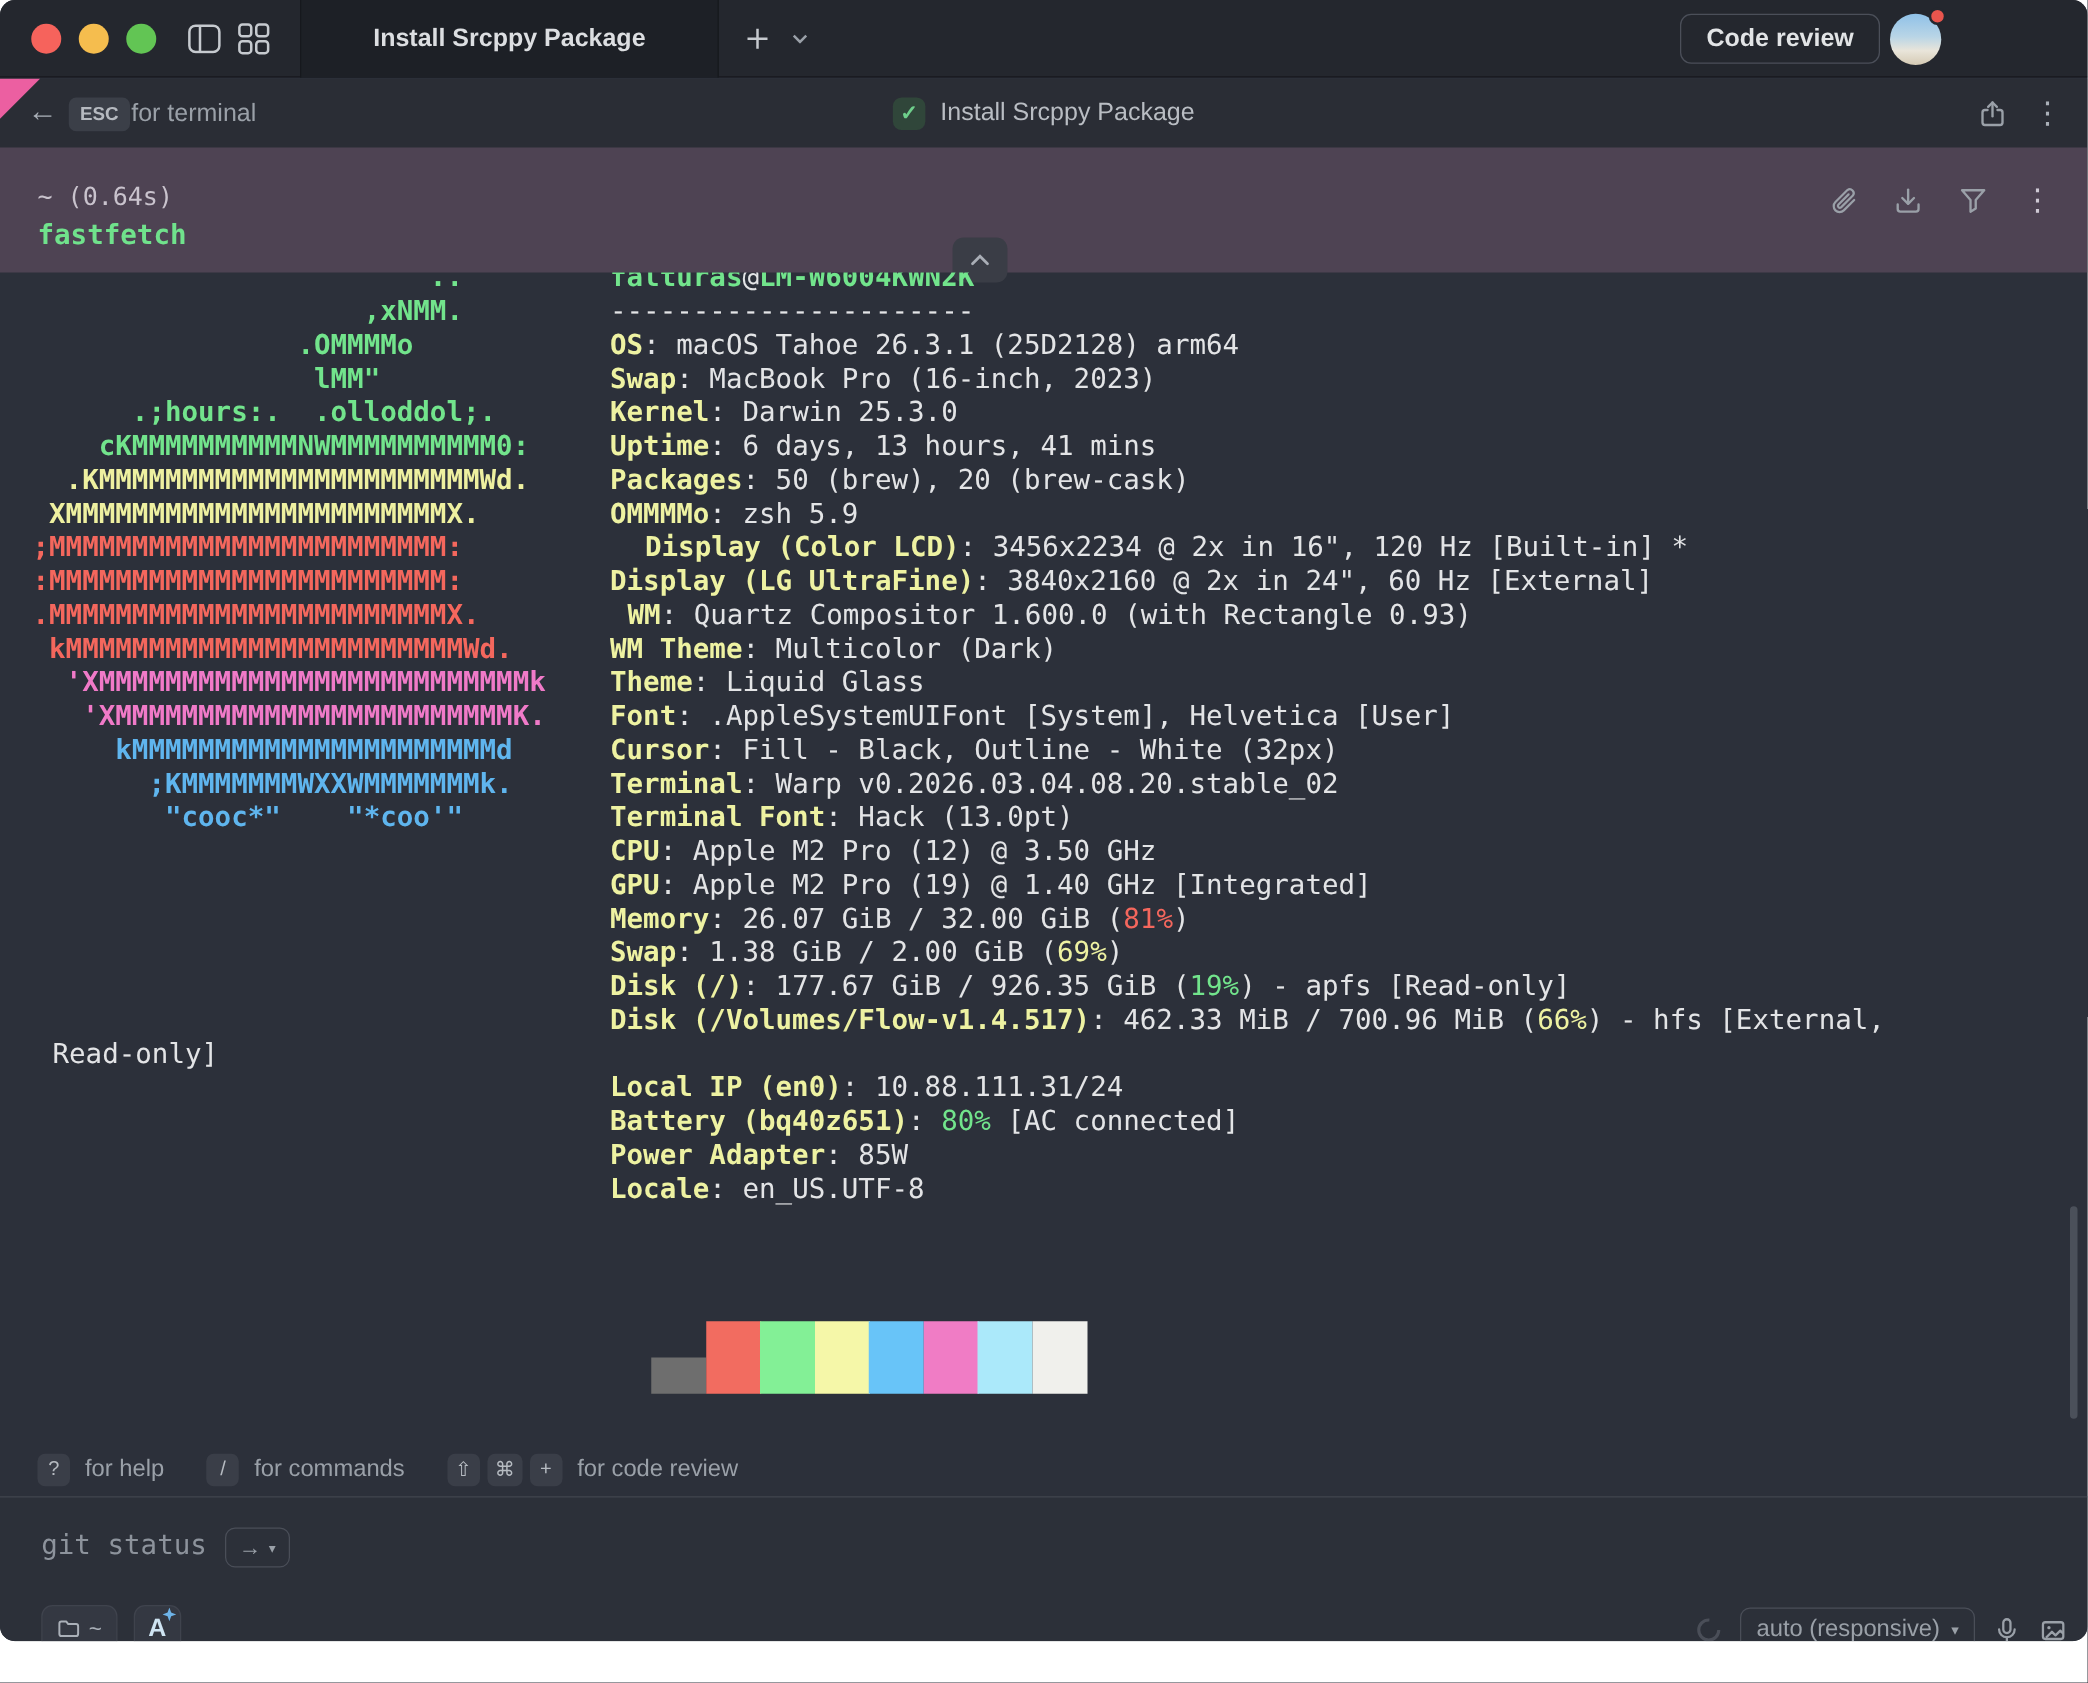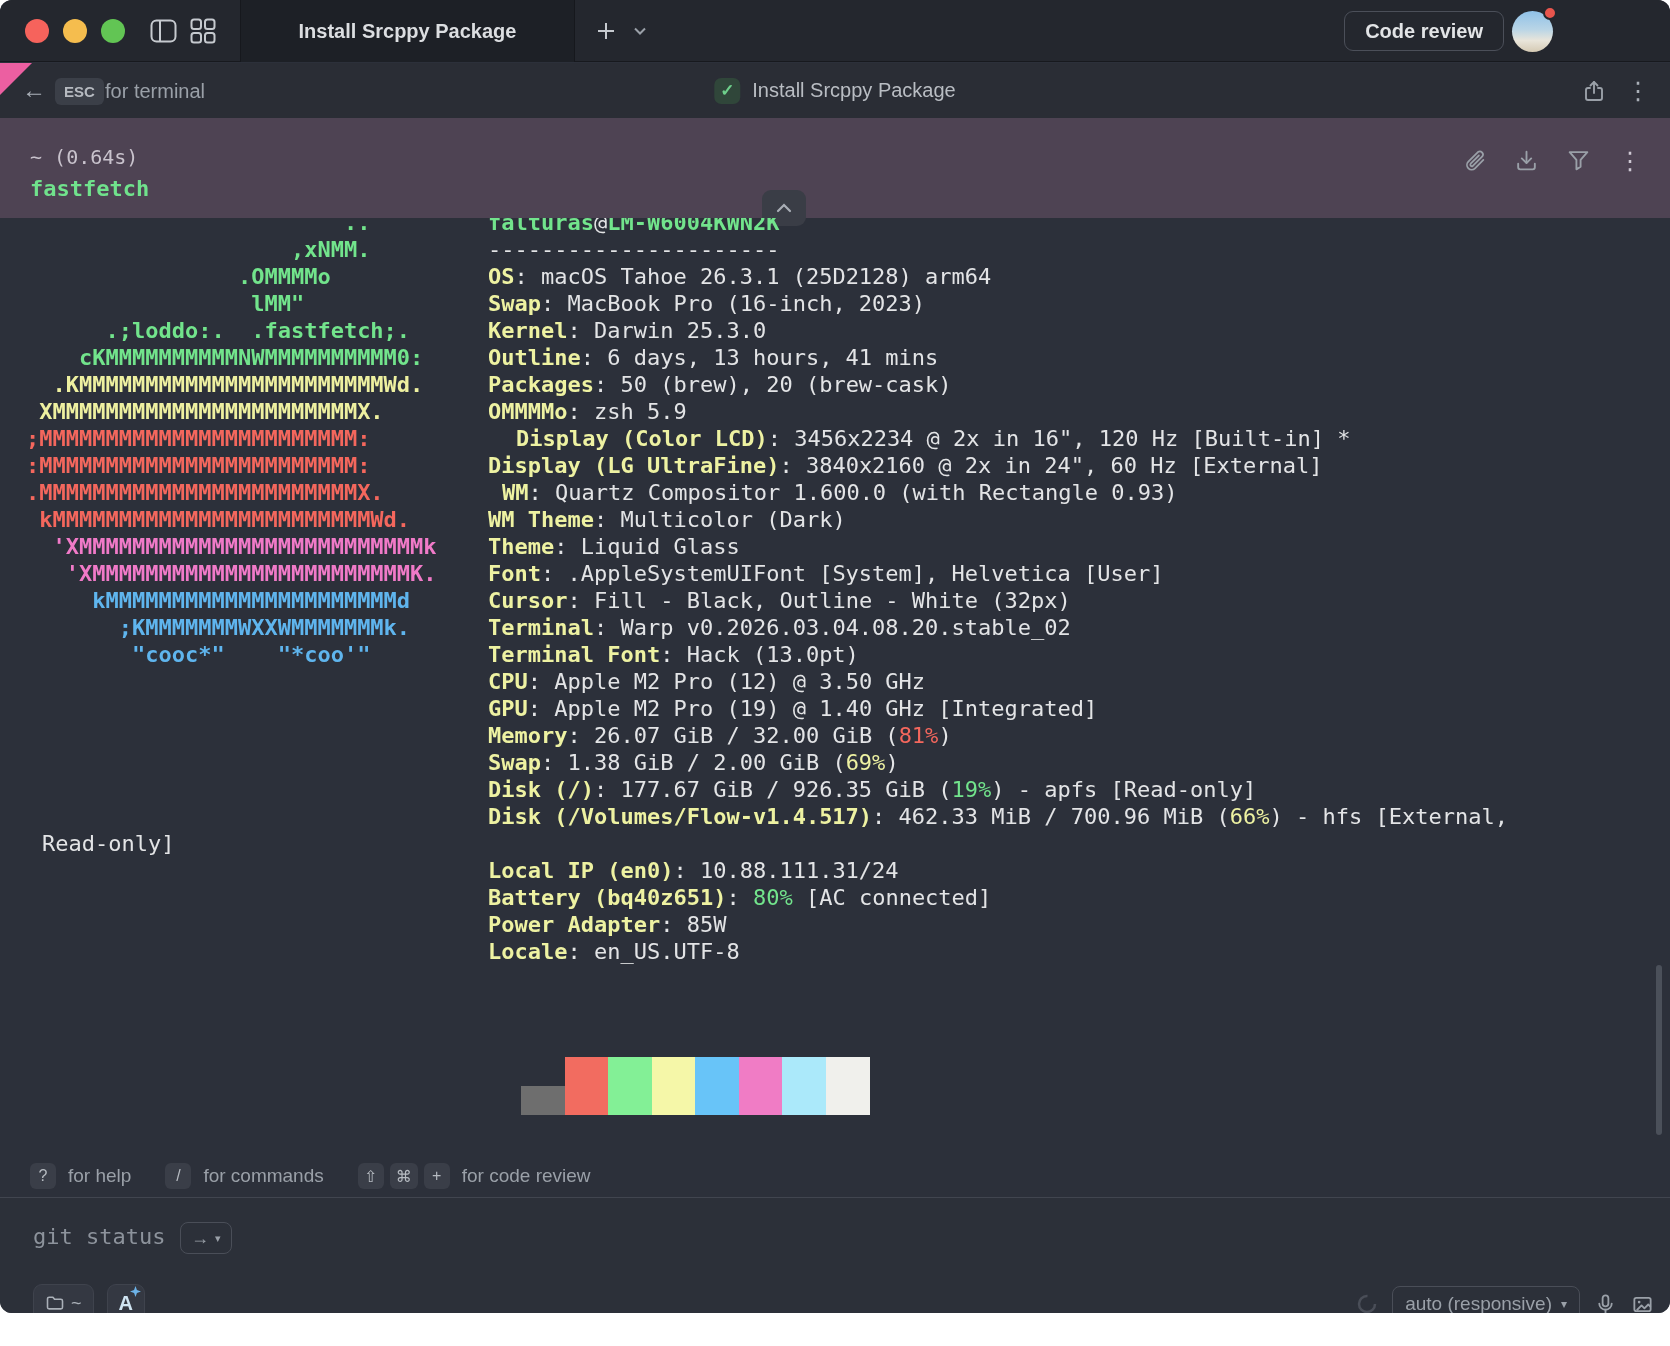--- a/index.html
+++ b/index.html
@@ -201,41 +201,41 @@
         <polyline points="2,8 8,2 14,8"></polyline>
       </svg>
   </div>
 
   <div class="terminal">
     <div class="ascii-art">
         <div class="tl" style="top: -9.5px; left: 26px; color: rgb(114, 228, 140);">                        ..</div>
         <div class="tl" style="top: 17.5px; left: 26px; color: rgb(114, 228, 140);">                    ,xNMM.</div>
         <div class="tl" style="top: 44.5px; left: 26px; color: rgb(114, 228, 140);">                .OMMMMo</div>
         <div class="tl" style="top: 71.5px; left: 26px; color: rgb(114, 228, 140);">                 lMM"</div>
-        <div class="tl" style="top: 98.5px; left: 26px; color: rgb(114, 228, 140);">      .;loddo:.  .fastfetch;.</div>
+        <div class="tl" style="top: 98.5px; left: 26px; color: rgb(114, 228, 140);">      .;hours:.  .olloddol;.</div>
         <div class="tl" style="top: 125.5px; left: 26px; color: rgb(114, 228, 140);">    cKMMMMMMMMMMNWMMMMMMMMMM0:</div>
         <div class="tl" style="top: 152.5px; left: 26px; color: rgb(238, 240, 160);">  .KMMMMMMMMMMMMMMMMMMMMMMMWd.</div>
         <div class="tl" style="top: 179.5px; left: 26px; color: rgb(238, 240, 160);"> XMMMMMMMMMMMMMMMMMMMMMMMX.</div>
         <div class="tl" style="top: 206.5px; left: 26px; color: rgb(244, 103, 93);">;MMMMMMMMMMMMMMMMMMMMMMMM:</div>
         <div class="tl" style="top: 233.5px; left: 26px; color: rgb(244, 103, 93);">:MMMMMMMMMMMMMMMMMMMMMMMM:</div>
         <div class="tl" style="top: 260.5px; left: 26px; color: rgb(244, 103, 93);">.MMMMMMMMMMMMMMMMMMMMMMMMX.</div>
         <div class="tl" style="top: 287.5px; left: 26px; color: rgb(244, 103, 93);"> kMMMMMMMMMMMMMMMMMMMMMMMMWd.</div>
         <div class="tl" style="top: 314.5px; left: 26px; color: rgb(240, 122, 200);">  'XMMMMMMMMMMMMMMMMMMMMMMMMMMk</div>
         <div class="tl" style="top: 341.5px; left: 26px; color: rgb(240, 122, 200);">   'XMMMMMMMMMMMMMMMMMMMMMMMMK.</div>
         <div class="tl" style="top: 368.5px; left: 26px; color: rgb(95, 181, 238);">     kMMMMMMMMMMMMMMMMMMMMMMd</div>
         <div class="tl" style="top: 395.5px; left: 26px; color: rgb(95, 181, 238);">       ;KMMMMMMMWXXWMMMMMMMk.</div>
         <div class="tl" style="top: 422.5px; left: 26px; color: rgb(95, 181, 238);">        "cooc*"    "*coo'"</div>
       </div>
     <div>
         <div class="tl" style="top: -9.5px; left: 488px;"><span style="color: rgb(114, 228, 140); font-weight: bold;">falturas</span><span style="color: rgb(227, 228, 230);">@</span><span style="color: rgb(114, 228, 140); font-weight: bold;">LM-W6004KWN2K</span></div>
         <div class="tl" style="top: 17.5px; left: 488px;"><span style="color: rgb(227, 228, 230);">----------------------</span></div>
         <div class="tl" style="top: 44.5px; left: 488px;"><span style="color: rgb(238, 242, 162); font-weight: bold;">OS</span><span style="color: rgb(227, 228, 230);">: macOS Tahoe 26.3.1 (25D2128) arm64</span></div>
         <div class="tl" style="top: 71.5px; left: 488px;"><span style="color: rgb(238, 242, 162); font-weight: bold;">Swap</span><span style="color: rgb(227, 228, 230);">: MacBook Pro (16-inch, 2023)</span></div>
         <div class="tl" style="top: 98.5px; left: 488px;"><span style="color: rgb(238, 242, 162); font-weight: bold;">Kernel</span><span style="color: rgb(227, 228, 230);">: Darwin 25.3.0</span></div>
-        <div class="tl" style="top: 125.5px; left: 488px;"><span style="color: rgb(238, 242, 162); font-weight: bold;">Outline</span><span style="color: rgb(227, 228, 230);">: 6 days, 13 hours, 41 mins</span></div>
+        <div class="tl" style="top: 125.5px; left: 488px;"><span style="color: rgb(238, 242, 162); font-weight: bold;">Uptime</span><span style="color: rgb(227, 228, 230);">: 6 days, 13 hours, 41 mins</span></div>
         <div class="tl" style="top: 152.5px; left: 488px;"><span style="color: rgb(238, 242, 162); font-weight: bold;">Packages</span><span style="color: rgb(227, 228, 230);">: 50 (brew), 20 (brew-cask)</span></div>
         <div class="tl" style="top: 179.5px; left: 488px;"><span style="color: rgb(238, 242, 162); font-weight: bold;">OMMMMo</span><span style="color: rgb(227, 228, 230);">: zsh 5.9</span></div>
         <div class="tl" style="top: 206.5px; left: 488px;"><span style="color: rgb(238, 242, 162); font-weight: bold; margin-left: 28px;">Display (Color LCD)</span><span style="color: rgb(227, 228, 230);">: 3456x2234 @ 2x in 16", 120 Hz [Built-in] *</span></div>
         <div class="tl" style="top: 233.5px; left: 488px;"><span style="color: rgb(238, 242, 162); font-weight: bold;">Display (LG UltraFine)</span><span style="color: rgb(227, 228, 230);">: 3840x2160 @ 2x in 24", 60 Hz [External]</span></div>
         <div class="tl" style="top: 260.5px; left: 488px;"><span style="color: rgb(238, 242, 162); font-weight: bold; margin-left: 14px;">WM</span><span style="color: rgb(227, 228, 230);">: Quartz Compositor 1.600.0 (with Rectangle 0.93)</span></div>
         <div class="tl" style="top: 287.5px; left: 488px;"><span style="color: rgb(238, 242, 162); font-weight: bold;">WM Theme</span><span style="color: rgb(227, 228, 230);">: Multicolor (Dark)</span></div>
         <div class="tl" style="top: 314.5px; left: 488px;"><span style="color: rgb(238, 242, 162); font-weight: bold;">Theme</span><span style="color: rgb(227, 228, 230);">: Liquid Glass</span></div>
         <div class="tl" style="top: 341.5px; left: 488px;"><span style="color: rgb(238, 242, 162); font-weight: bold;">Font</span><span style="color: rgb(227, 228, 230);">: .AppleSystemUIFont [System], Helvetica [User]</span></div>
         <div class="tl" style="top: 368.5px; left: 488px;"><span style="color: rgb(238, 242, 162); font-weight: bold;">Cursor</span><span style="color: rgb(227, 228, 230);">: Fill - Black, Outline - White (32px)</span></div>
         <div class="tl" style="top: 395.5px; left: 488px;"><span style="color: rgb(238, 242, 162); font-weight: bold;">Terminal</span><span style="color: rgb(227, 228, 230);">: Warp v0.2026.03.04.08.20.stable_02</span></div>

